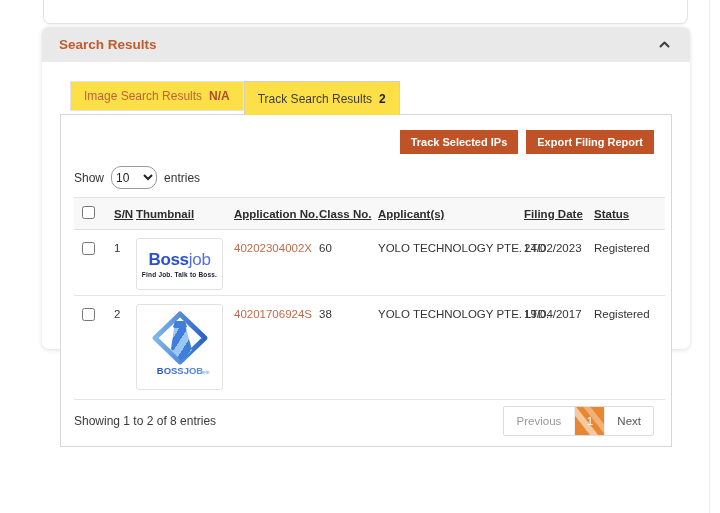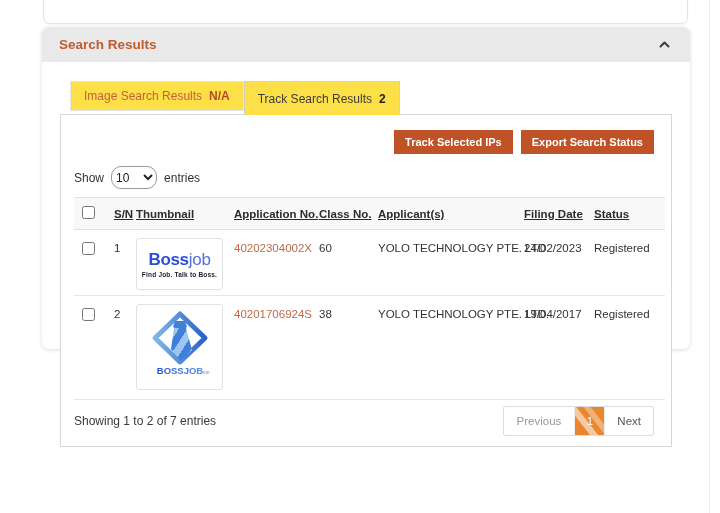--- a/index.html
+++ b/index.html
@@ -124,21 +124,21 @@
       </div>
       <div class="tab tab-active">
         <span>Track Search Results</span>
         <span class="tab-badge">2</span>
       </div>
     </div>
 
     <div class="panel">
       <div class="btn-row">
         <button class="btn">Track Selected IPs</button>
-        <button class="btn">Export Search Status</button>
+        <button class="btn">Export Filing Report</button>
       </div>
 
       <div class="length-row">
         <span>Show</span>
         <select class="length-select">
           <option selected="">10</option>
         </select>
         <span>entries</span>
       </div>
 
@@ -220,21 +220,21 @@
             <td><a href="#" class="app-link">40201706924S</a></td>
             <td>38</td>
             <td>YOLO TECHNOLOGY PTE. LTD.</td>
             <td>19/04/2017</td>
             <td>Registered</td>
           </tr>
         </tbody>
       </table>
 
       <div class="panel-footer">
-        <span class="summary-text">Showing 1 to 2 of 7 entries</span>
+        <span class="summary-text">Showing 1 to 2 of 8 entries</span>
         <div class="pager">
           <div class="pager-prev">Previous</div>
           <div class="pager-page">1</div>
           <div class="pager-next">Next</div>
         </div>
       </div>
     </div>
   </div>
 </div>
 

